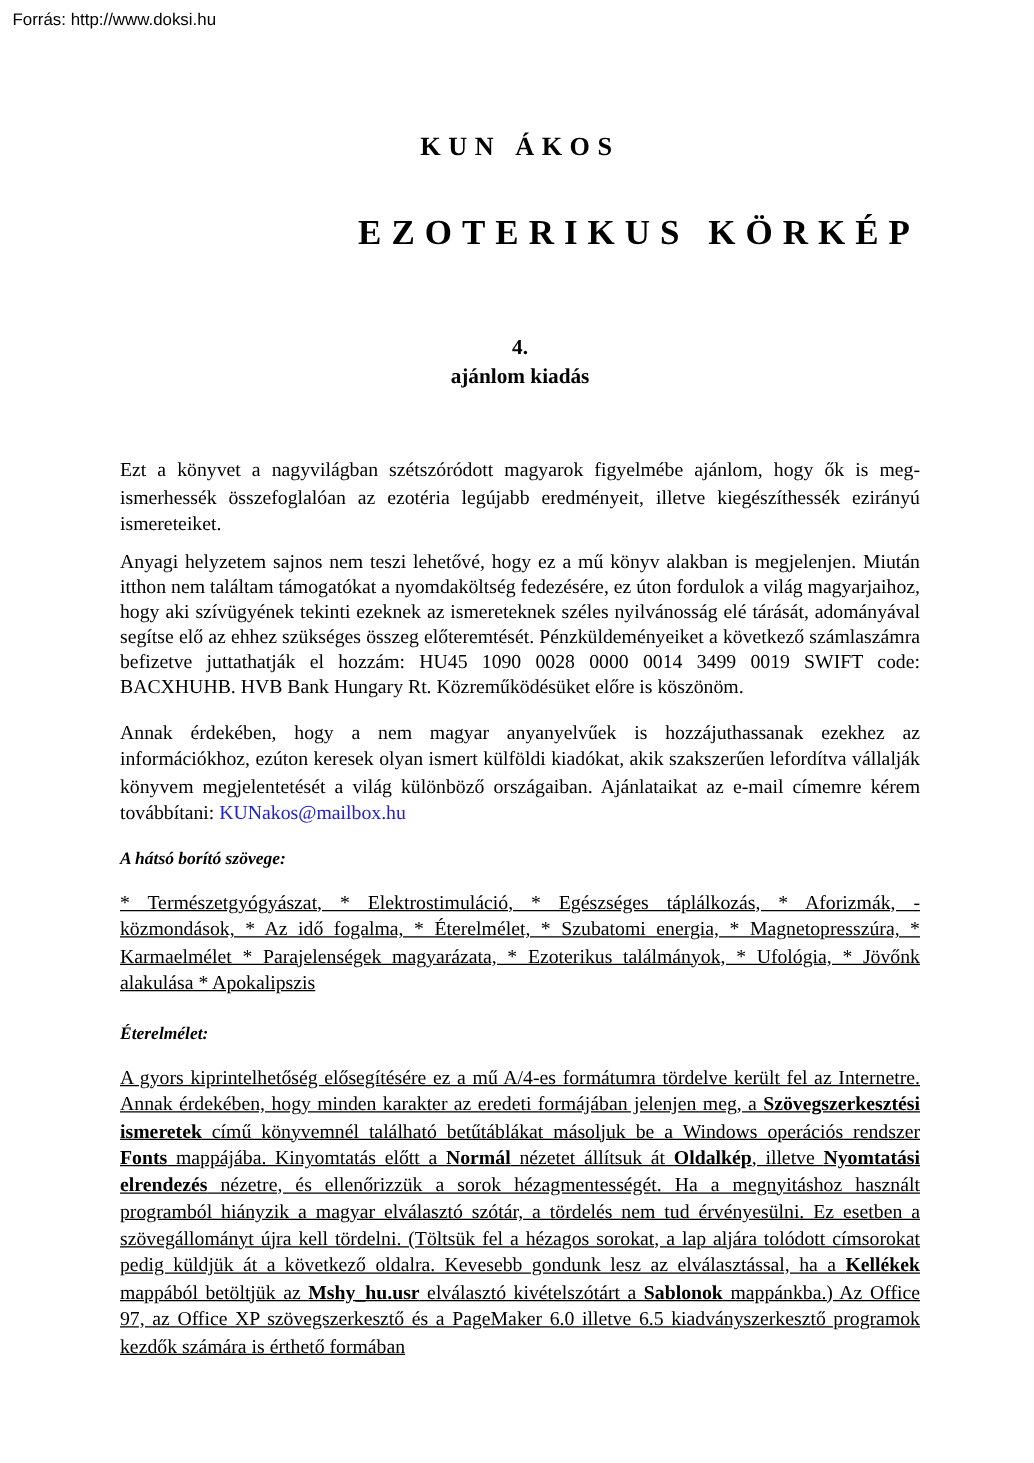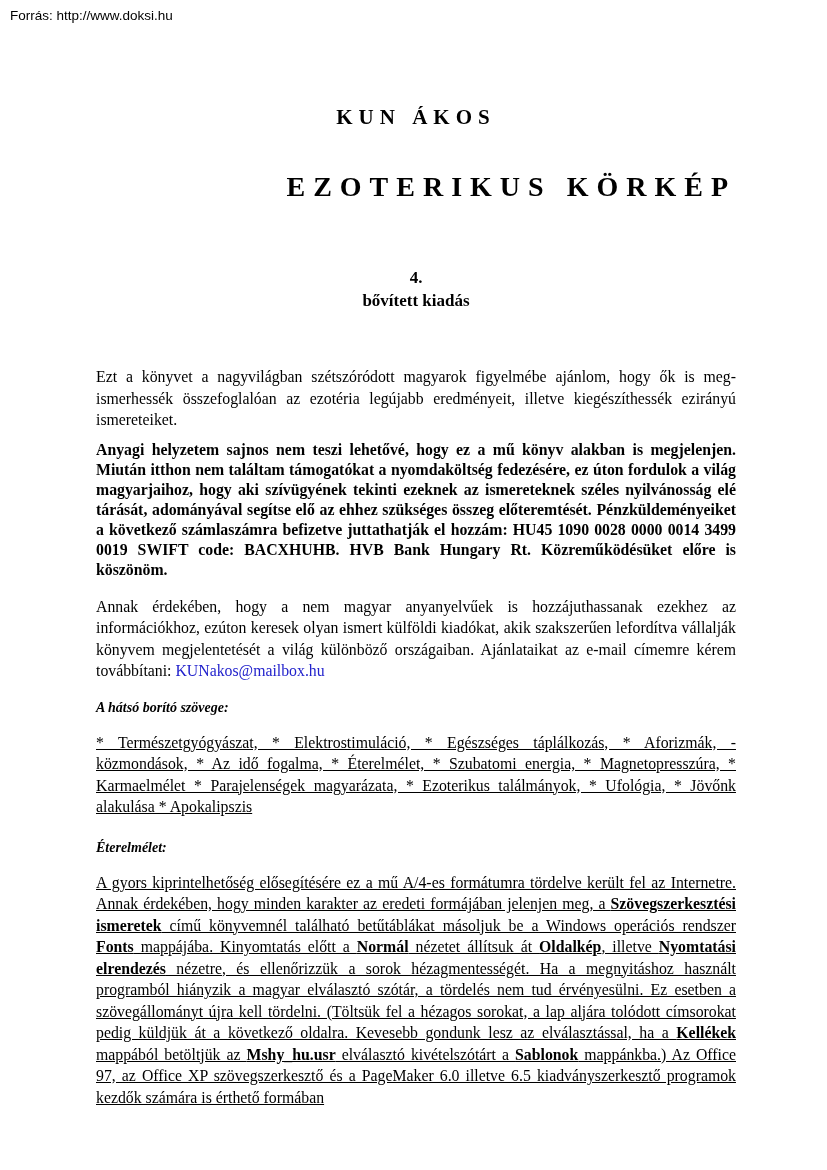--- a/index.html
+++ b/index.html
@@ -58,21 +58,21 @@
     line-height: 23px;
   }
   p.para {
     margin: 9px 0 0 0;
     text-align: justify;
   }
   p.para.first {
     margin-top: 54px;
   }
   p.para.bold {
-    font-weight: bold;
+    font-weight: normal;
     line-height: 20px;
   }
   p.para.after-bold {
     margin-top: 16px;
   }
   h3.section-heading {
     margin: 14px 0 0 0;
     font-size: 14px;
     font-weight: bold;
     font-style: italic;
@@ -96,21 +96,21 @@
   <div class="source-note">Forrás: http://www.doksi.hu</div>
 
   <div class="content">
 
     <h1 class="author">KUN ÁKOS</h1>
 
     <h2 class="book-title">EZOTERIKUS KÖRKÉP</h2>
 
     <div class="edition">
       <div>4.</div>
-      <div>bővített kiadás</div>
+      <div>ajánlom kiadás</div>
     </div>
 
     <p class="para first">Ezt a könyvet a nagyvilágban szétszóródott magyarok figyelmébe ajánlom, hogy ők is meg­ismerhessék összefoglalóan az ezotéria legújabb eredményeit, illetve kiegészíthessék ezirányú ismereteiket.</p>
 
     <p class="para bold">Anyagi helyzetem sajnos nem teszi lehetővé, hogy ez a mű könyv alakban is megjelenjen. Miután itthon nem találtam támogatókat a nyomdaköltség fedezésére, ez úton fordulok a világ magyarjaihoz, hogy aki szívügyének tekinti ezeknek az ismereteknek széles nyilvánosság elé tárását, adományával segítse elő az ehhez szükséges összeg előteremtését. Pénzküldeményeiket a következő számlaszámra befizetve juttathatják el hozzám: HU45 1090 0028 0000 0014  3499 0019 SWIFT code: BACXHUHB. HVB Bank Hungary Rt. Közreműködésüket előre is köszönöm.</p>
 
     <p class="para after-bold"><span>Annak érdekében, hogy a nem magyar anyanyelvűek is hozzájuthassanak ezekhez az információkhoz, ezúton keresek olyan ismert külföldi kiadókat, akik szakszerűen lefordítva vállalják könyvem megjelentetését a világ különböző országaiban. Ajánlataikat az e-mail címemre kérem továbbítani: </span><span class="link" style="color: rgb(34, 34, 204);">KUNakos@mailbox.hu</span></p>
 
     <h3 class="section-heading">A hátsó borító szövege:</h3>
 

